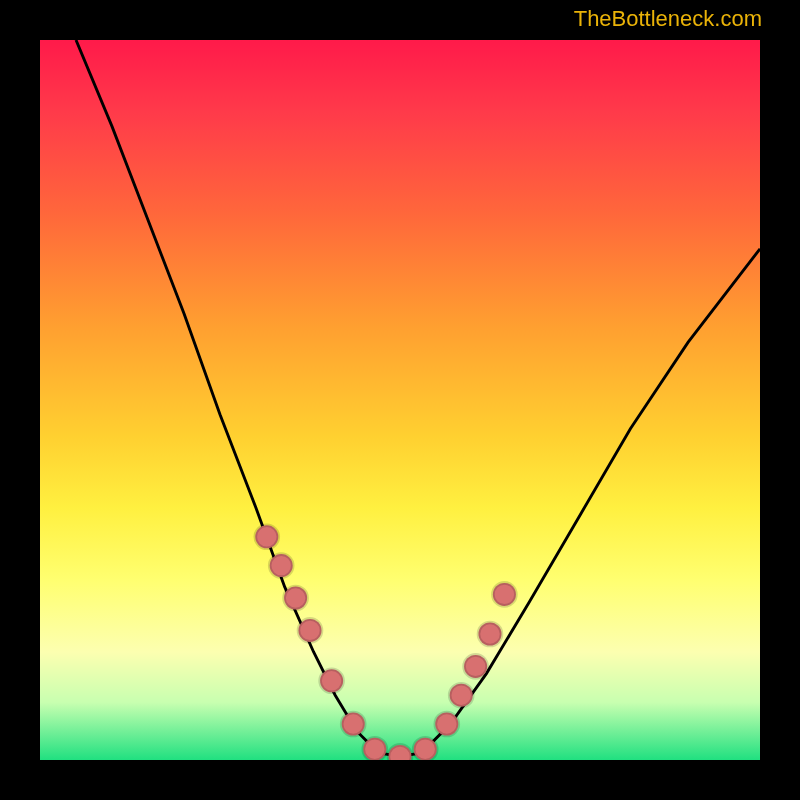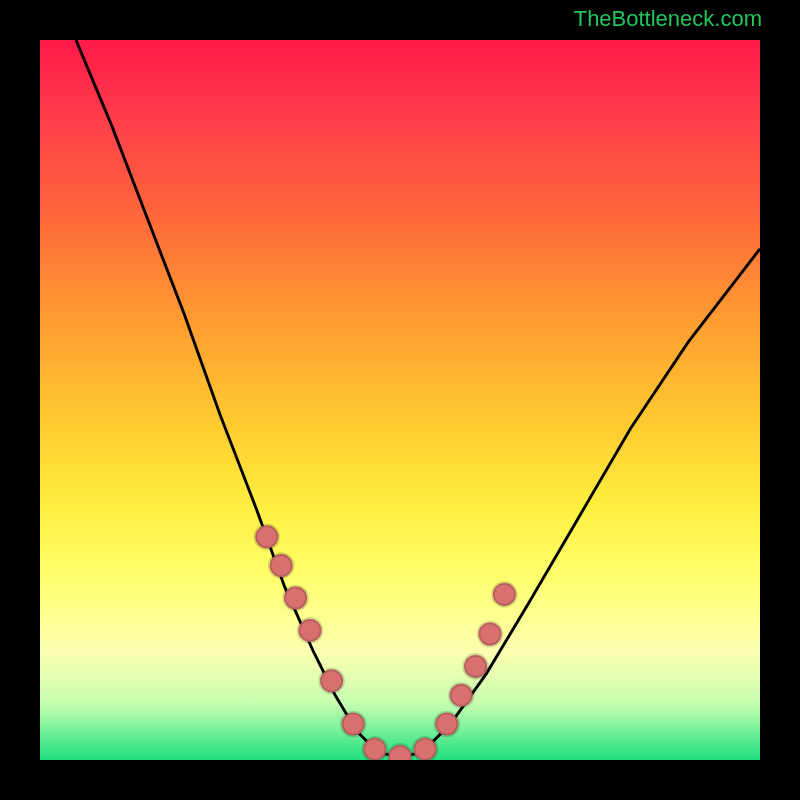--- a/index.html
+++ b/index.html
@@ -26,21 +26,21 @@
       #fff040 65%,
       #ffff70 75%,
       #fcffb0 85%,
       #c8ffb0 92%,
       #20e080 100%);
   }
   .wm {
     position: absolute;
     top: 6px;
     right: 38px;
-    color: #22c55e;
+    color: #eab308;
     font-size: 22px;
     font-weight: 500;
   }
   svg.curve {
     position: absolute;
     left: 0;
     top: 0;
     width: 720px;
     height: 720px;
   }

